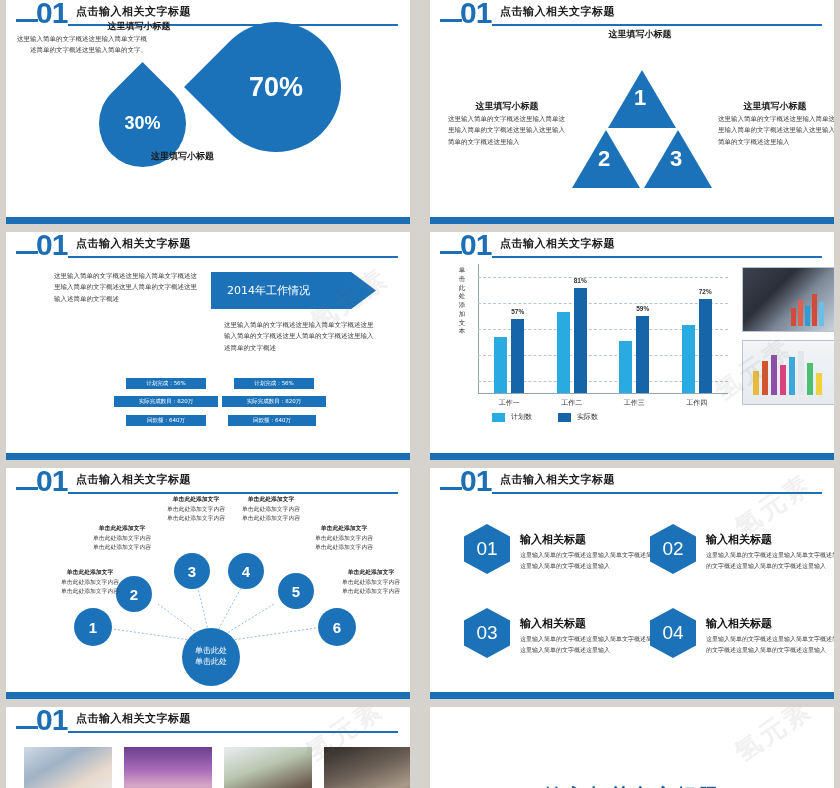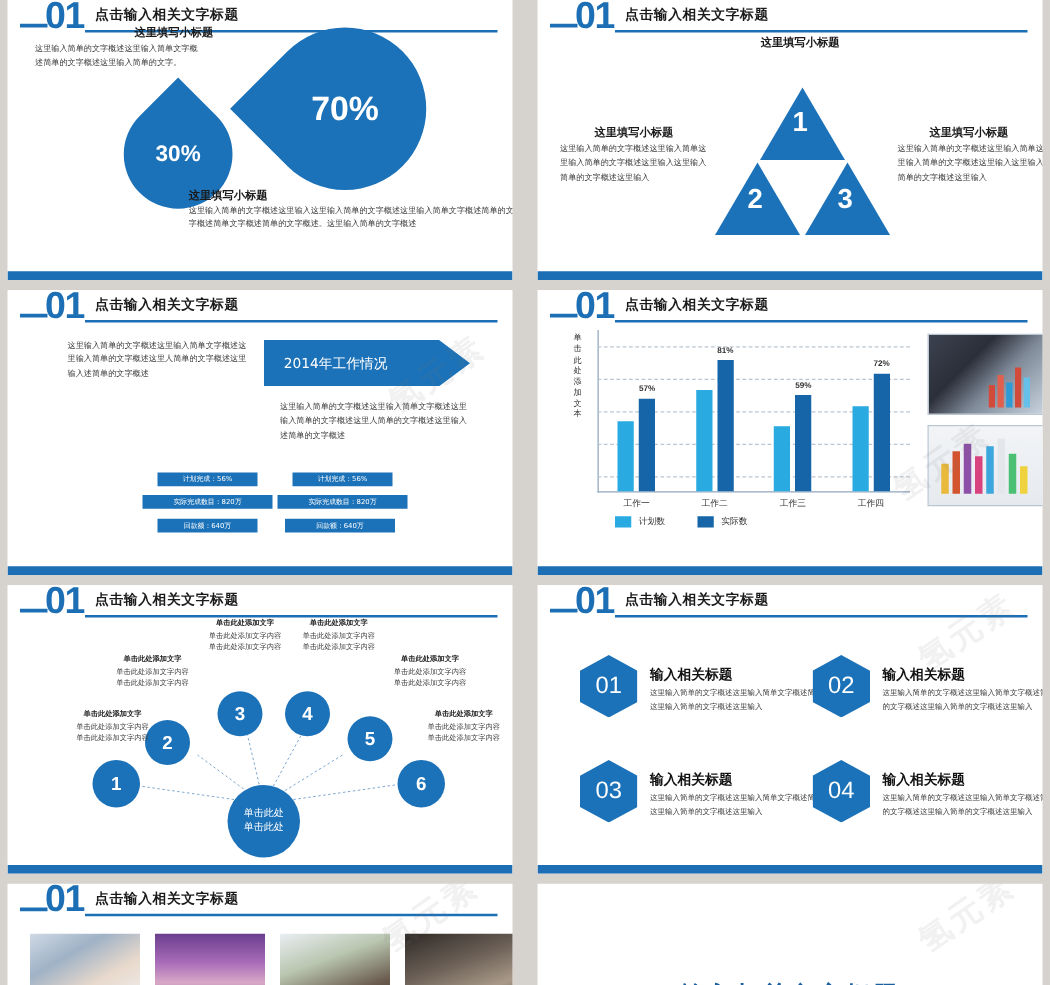--- a/index.html
+++ b/index.html
@@ -54,21 +54,21 @@
   }
   .drop-sm{
     position:absolute;left:93px;top:80px;width:87px;height:87px;
     background:#1c72b8;border-radius:50% 0 50% 50%;transform:rotate(-45deg);
   }
   .drop-sm span{
     position:absolute;inset:0;display:flex;align-items:center;justify-content:center;
     transform:rotate(45deg);color:#fff;font-size:18px;font-weight:bold;
   }
   .s1-h1{position:absolute;left:63px;top:20px;width:140px;text-align:center;}
-  .s1-p1{position:absolute;left:22px;top:34px;width:130px;}
+  .s1-p1{position:absolute;left:11px;top:34px;width:130px;text-align:right;}
   .s1-h2{position:absolute;left:145px;top:150px;width:180px;}
   .s1-p2{position:absolute;left:145px;top:163px;width:260px;}
 
   
   .tri{position:absolute;width:0;height:0;}
   .tri-top{left:178px;top:70px;border-left:34px solid transparent;border-right:34px solid transparent;border-bottom:58px solid #1c72b8;}
   .tri-bl{left:142px;top:130px;border-left:34px solid transparent;border-right:34px solid transparent;border-bottom:58px solid #1c72b8;}
   .tri-br{left:214px;top:130px;border-left:34px solid transparent;border-right:34px solid transparent;border-bottom:58px solid #1c72b8;}
   .tnum{position:absolute;color:#fff;font-size:22px;font-weight:bold;}
   .tn1{left:204px;top:85px;}
@@ -166,21 +166,20 @@
       <div class="s1-p1 body-txt cn">这里输入简单的文字概述这里输入简单文字概述简单的文字概述这里输入简单的文字。</div>
 
       <div class="drop-big">
         <span>70%</span>
       </div>
       <div class="drop-sm">
         <span>30%</span>
       </div>
 
       <div class="s1-h2 sub-h cn">这里填写小标题</div>
-      <div class="s1-p2 body-txt cn">这里输入简单的文字概述这里输入这里输入简单的文字概述这里输入简单文字概述简单的文字概述简单文字概述简单的文字概述。这里输入简单的文字概述</div>
 
       <div class="botbar"></div>
     </div>
   </div>
 
   <div class="slide">
     <div class="inner">
       <div class="hdr">
         <div class="dash"></div>
         <div class="num">01</div>

